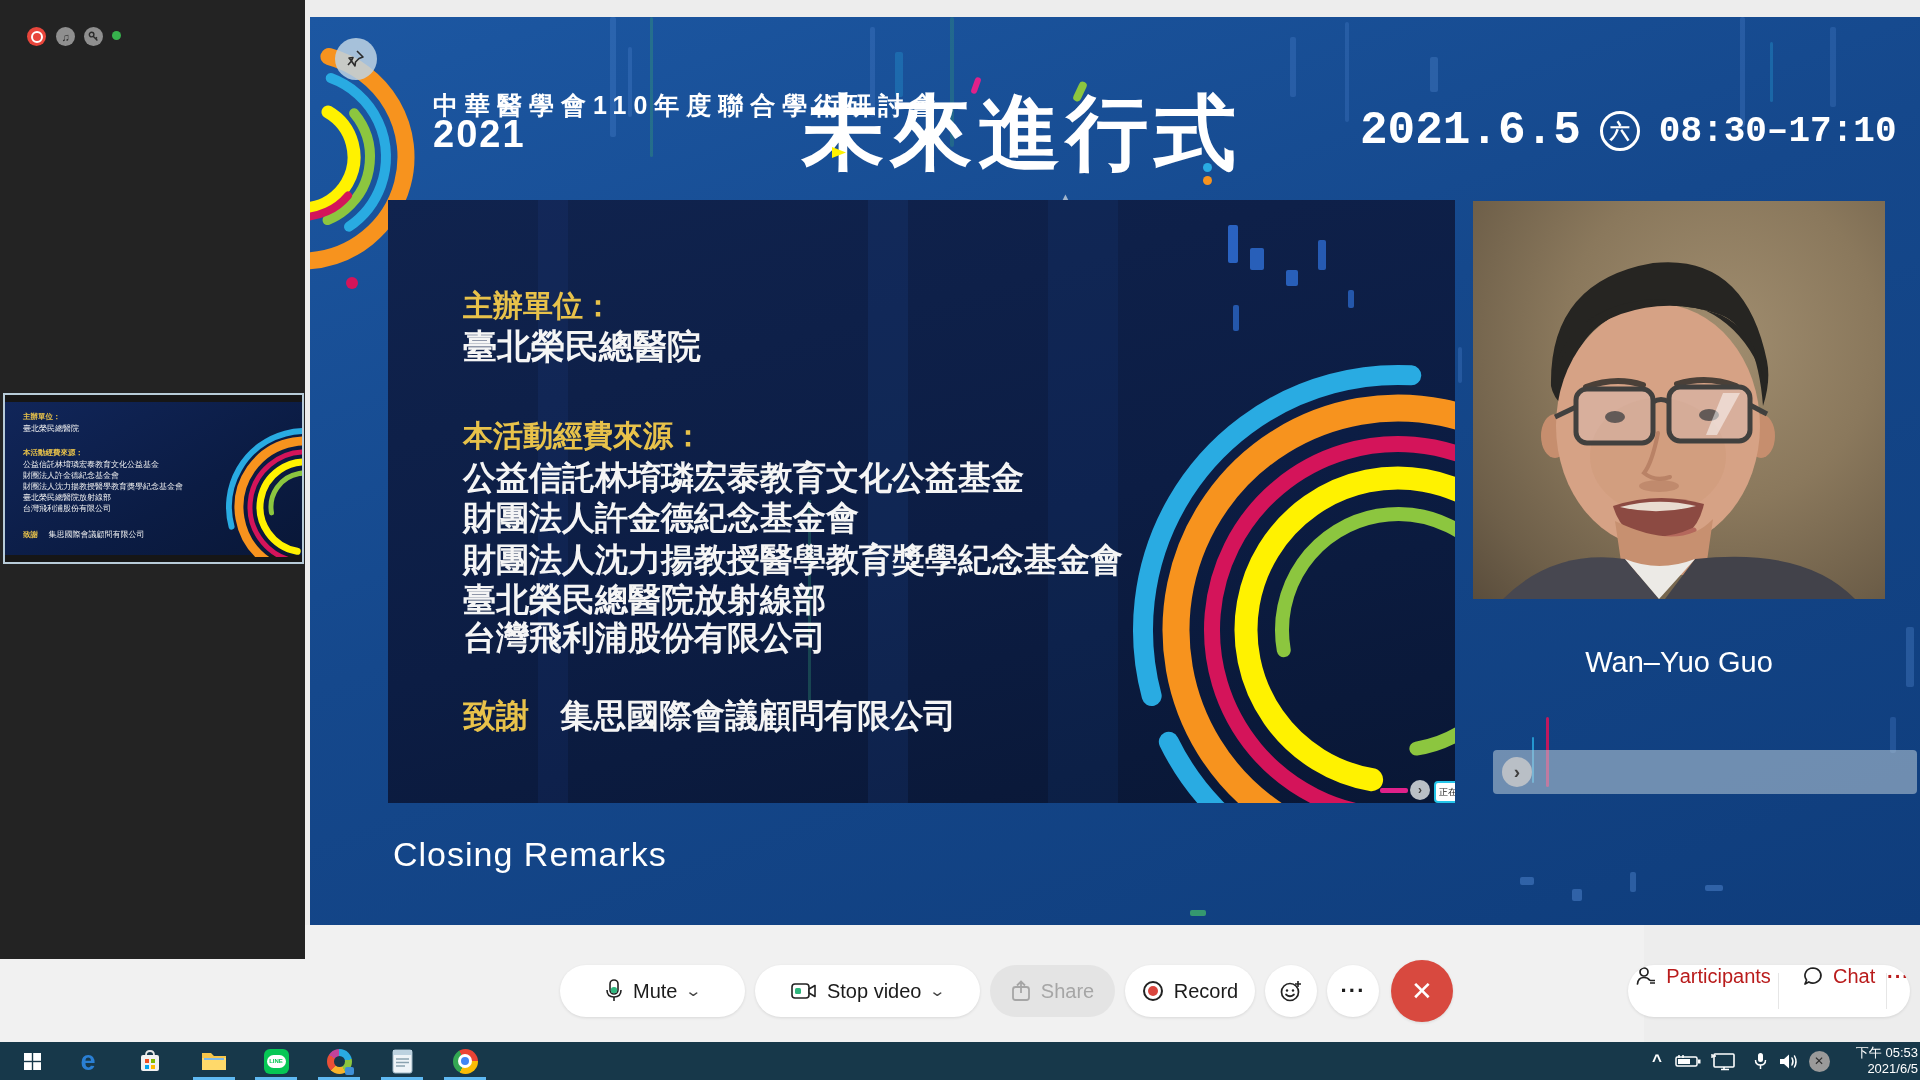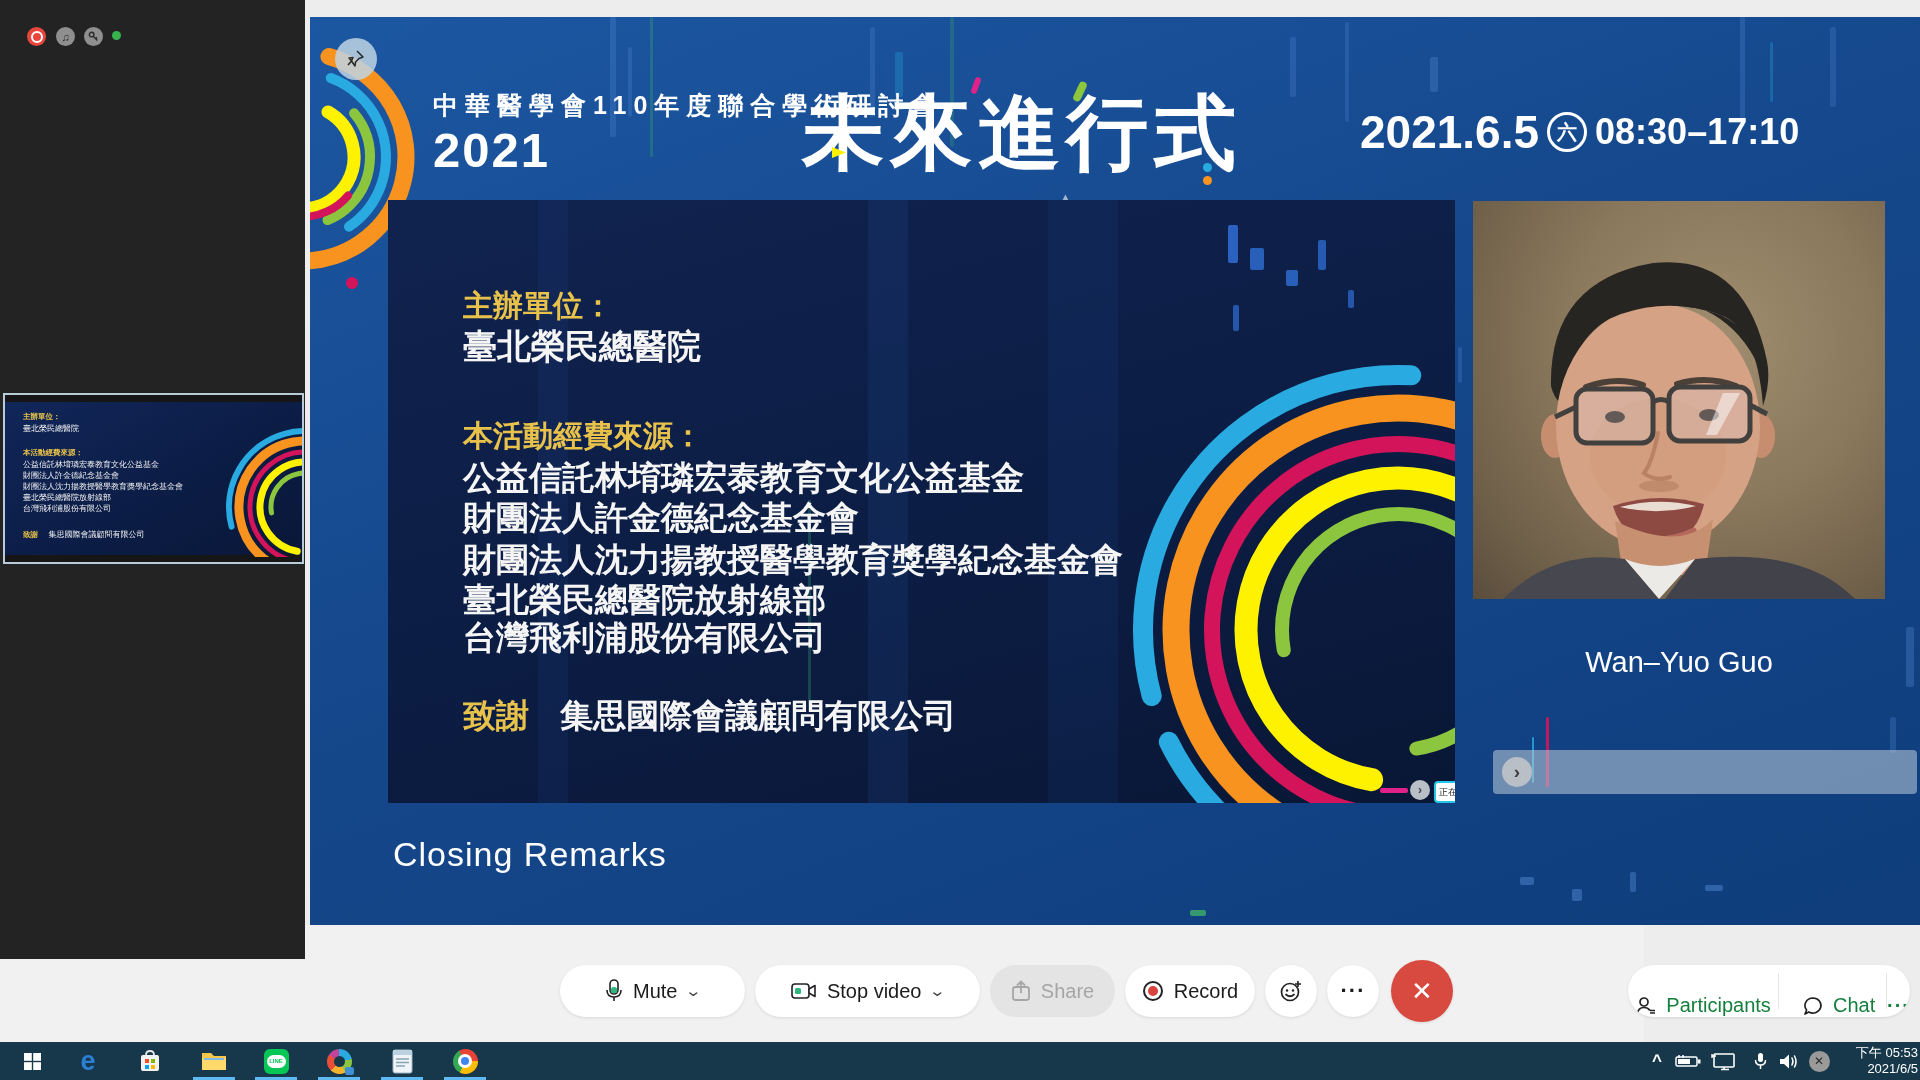--- a/index.html
+++ b/index.html
@@ -12,24 +12,24 @@
   .thumb{left:3px;top:393px;width:297px;height:167px;border:2px solid #b7cbd8;
          background:linear-gradient(150deg,#11265a 0%,#0b1c44 60%,#091737 100%);overflow:hidden;}
   .thumb .letterbox{left:0;width:100%;height:7px;background:#161616;}
   .mini-gold{color:#e8c24a;font-size:7.5px;font-weight:bold;line-height:11px;white-space:nowrap;}
   .mini-white{color:#f2f2f2;font-size:8px;line-height:11px;white-space:nowrap;}
   
   .stage{left:310px;top:17px;width:1610px;height:908px;overflow:hidden;
          background:linear-gradient(160deg,#1c57a2 0%,#15488c 45%,#0f3d7c 100%);}
   .bar{position:absolute;border-radius:2px;}
   .hdr-sub{color:#fff;font-size:25px;letter-spacing:7px;font-weight:bold;white-space:nowrap;}
-  .hdr-2021{color:#fff;font-size:49px;font-weight:bold;letter-spacing:2px;margin-top:9px;}
+  .hdr-2021{color:#fff;font-size:38px;font-weight:bold;letter-spacing:2px;}
   .hdr-mid{color:#fff;font-size:50px;font-weight:bold;letter-spacing:4px;white-space:nowrap;}
   .hdr-big{color:#fff;font-size:82px;font-weight:bold;letter-spacing:6px;white-space:nowrap;}
-  .hdr-date{color:#fff;font-size:46px;font-weight:bold;white-space:nowrap;display:flex;align-items:center;gap:8px;}
+  .hdr-date{color:#fff;font-size:46px;font-weight:bold;white-space:nowrap;display:flex;align-items:center;gap:19px;font-family:Liberation Mono, monospace;}
   .hdr-day{width:34px;height:34px;border:3px solid #fff;border-radius:50%;font-size:20px;font-weight:bold;
            display:flex;align-items:center;justify-content:center;}
   .hdr-time{font-size:36px;font-weight:bold;}
   .share-banner{background:#e87a2e;border-radius:3px;display:flex;align-items:center;gap:6px;
                 padding:0 8px;height:20px;color:#fff;font-size:10px;white-space:nowrap;box-shadow:0 1px 3px rgba(0,0,0,.4);}
   .slide{left:78px;top:183px;width:1067px;height:603px;overflow:hidden;
          background:linear-gradient(165deg,#10234e 0%,#0c1d44 55%,#091735 100%);}
   .gold{color:#e8c24a;font-weight:bold;}
   .sw{color:#f5f5f5;}
   .slide-line{position:absolute;left:75px;white-space:nowrap;font-weight:bold;}
@@ -44,21 +44,21 @@
   
   .toolbar{left:0;top:925px;width:1644px;height:117px;background:#f1f1f1;}
   .pill{position:absolute;top:40px;height:52px;background:#fff;border-radius:27px;display:flex;align-items:center;
         justify-content:center;gap:10px;font-size:20px;color:#1b1b1b;box-shadow:0 1px 3px rgba(0,0,0,.10);}
   .pill.disabled{background:#e4e4e4;color:#a6a6a6;box-shadow:none;}
   .circ{position:absolute;top:40px;width:52px;height:52px;background:#fff;border-radius:50%;display:flex;
         align-items:center;justify-content:center;box-shadow:0 1px 3px rgba(0,0,0,.10);font-size:22px;color:#1b1b1b;}
   .chevron{font-size:15px;color:#444;transform:scaleX(1.4);}
   .rgroup{position:absolute;top:40px;left:1628px;width:282px;height:52px;background:#fff;border-radius:27px;
           display:flex;align-items:stretch;box-shadow:0 1px 3px rgba(0,0,0,.10);overflow:hidden;}
-  .rgroup .seg{display:flex;align-items:flex-end;justify-content:center;gap:9px;font-size:20px;color:#15803d;}
+  .rgroup .seg{display:flex;align-items:flex-start;justify-content:center;gap:9px;font-size:20px;color:#b91c1c;}
   .rgroup .div{width:1px;background:#e6e6e6;margin:8px 0;}
   
   .taskbar{left:0;top:1042px;width:1920px;height:38px;background:#17384a;}
   .tb-item{position:absolute;top:0;width:48px;height:38px;display:flex;align-items:center;justify-content:center;}
   .underline{position:absolute;top:35px;height:3px;width:42px;background:#5fb9f2;}
   .tray-icon{position:absolute;top:0;height:38px;display:flex;align-items:center;justify-content:center;color:#fff;}
   .clock{position:absolute;top:3px;left:1834px;width:84px;color:#fff;font-size:13px;line-height:16px;text-align:right;}
 </style>
 </head>
 <body>

